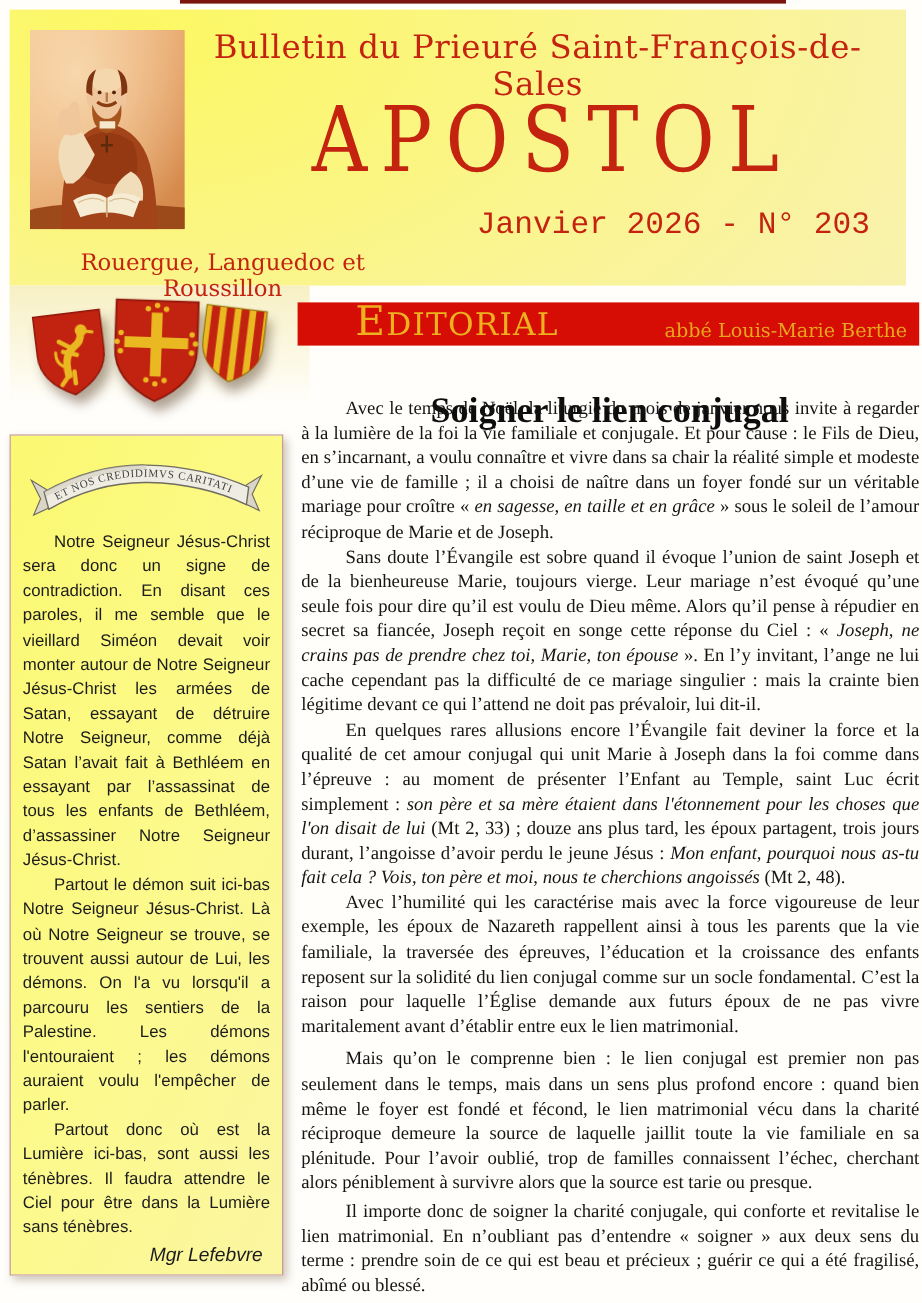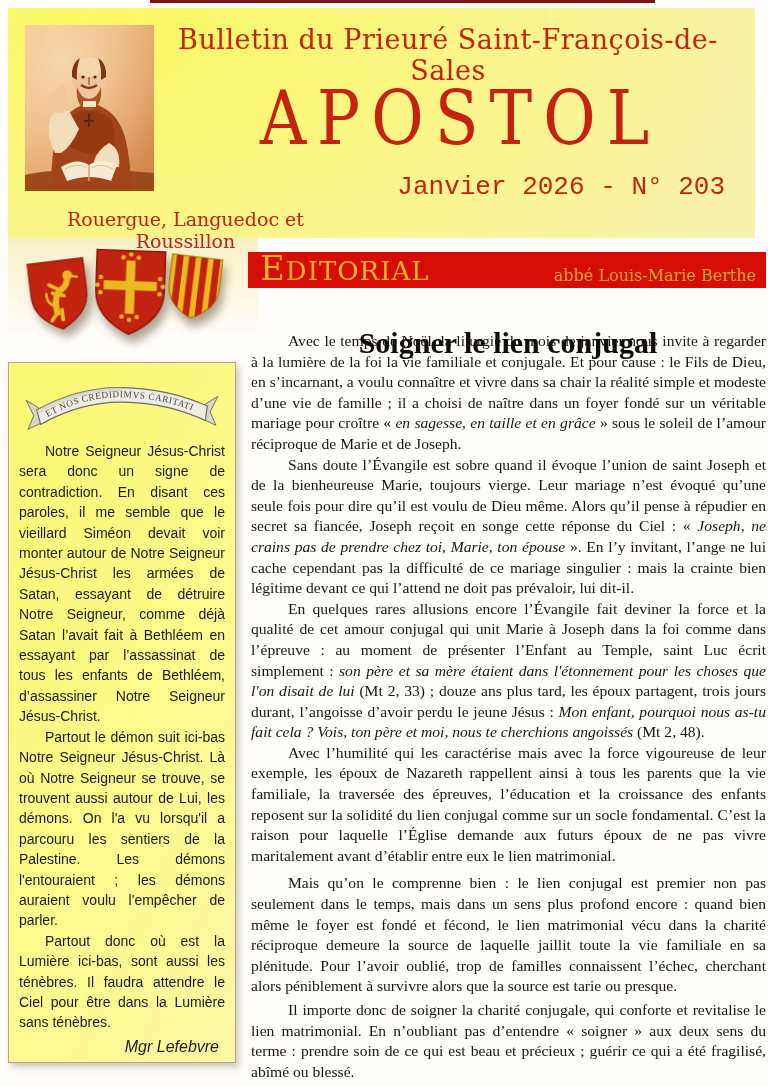--- a/index.html
+++ b/index.html
@@ -28,21 +28,21 @@
   #regions-line{left:18px;top:208px;width:335px;text-align:center;
     font-family:"DejaVu Serif",serif;font-size:19px;color:var(--accent_red);}
   
   .shield{position:absolute;filter:drop-shadow(4px 8px 5px rgba(80,50,25,.45));}
   #shield-rouergue{left:28px;top:257px;width:62px;height:76px;transform:rotate(-7deg);}
   #shield-languedoc{left:92px;top:246px;width:76px;height:93px;transform:rotate(2deg);}
   #shield-roussillon{left:166px;top:253px;width:56px;height:69px;transform:rotate(7deg);}
   
   #editorial-bar{left:248px;top:252px;width:518px;height:36px;background:var(--bar_red);
     display:flex;justify-content:space-between;align-items:flex-end;padding:0 10px 3px 12px;box-sizing:border-box;}
-  #kicker{font-family:"DejaVu Serif",serif;font-size:26px;line-height:1;color:var(--gold);letter-spacing:1px;display:block;}
+  #kicker{font-family:"DejaVu Serif",serif;font-size:26px;line-height:1;color:var(--gold);letter-spacing:1px;display:block;margin-left:36px;}
   #kicker::first-letter{font-size:34px;}
   #editorial-author{font-family:"DejaVu Serif",serif;font-size:16px;line-height:1.2;color:var(--gold_dim);}
   
   #headline{left:250px;top:290px;width:516px;text-align:center;
     font-size:30px;font-weight:bold;color:#0d0d0d;font-family:"Liberation Serif",serif;margin-top:36px;}
   #article-body{left:251px;top:331px;width:515px;height:752px;
     font-size:15.6px;line-height:20.6px;text-align:justify;color:var(--text_black);}
   #article-body p{margin:0;text-indent:37px;}
   #article-body p:nth-child(5){margin-top:7px;}
   #article-body p:nth-child(6){margin-top:3px;}

